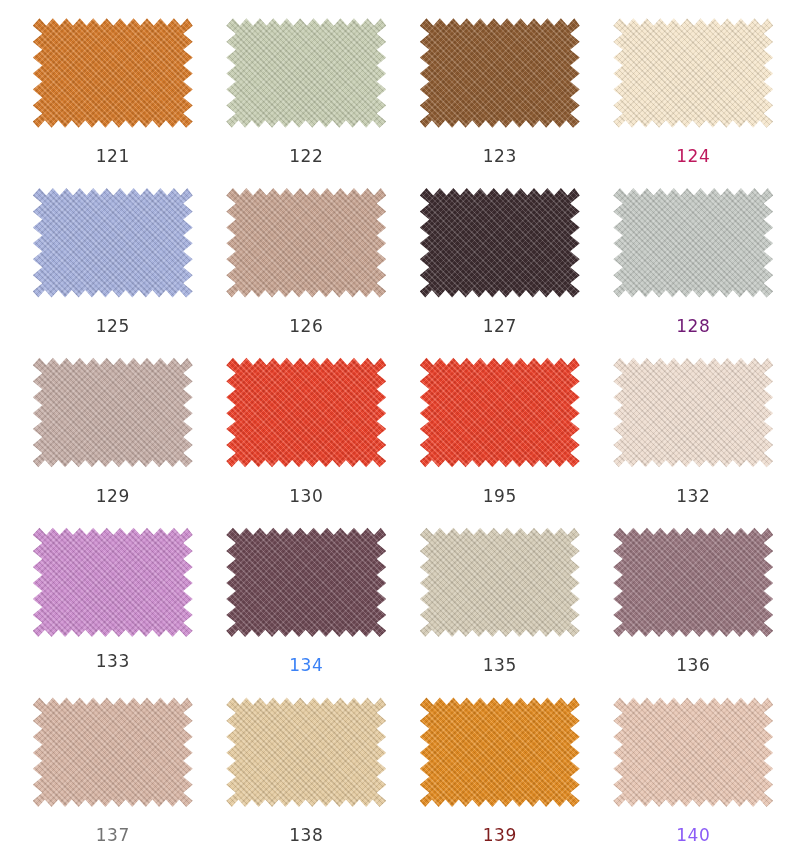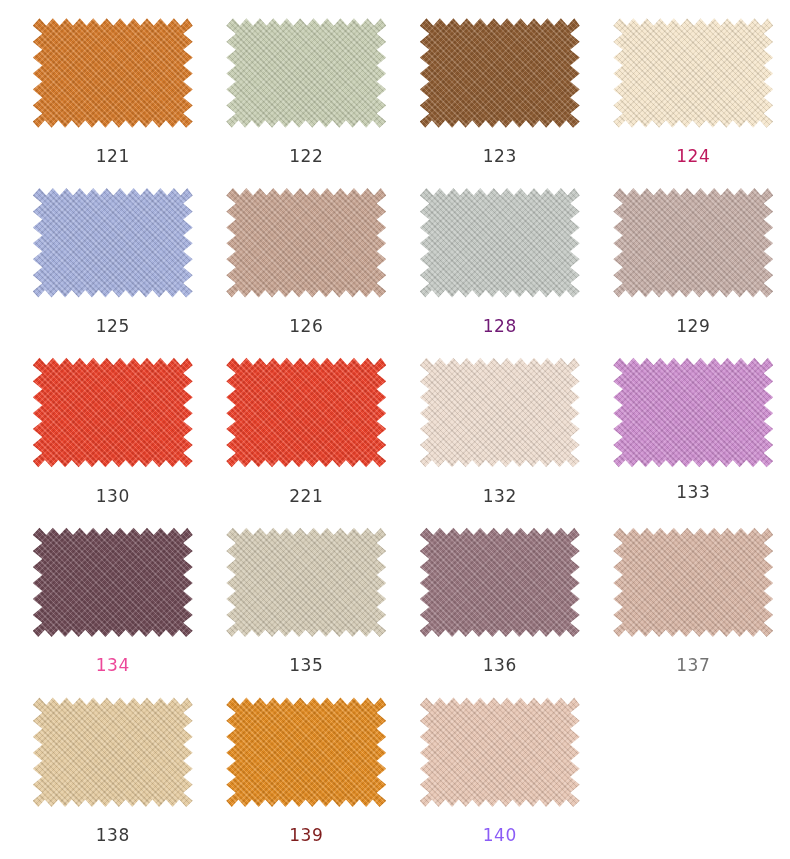--- a/index.html
+++ b/index.html
@@ -130,59 +130,65 @@
       <div class="swatch-label" style="color: rgb(58, 58, 58);">125</div>
     </div>
     <div class="swatch-cell">
       <div class="chip-wrap">
         <div class="chip" style="background-color: rgb(198, 163, 145);"></div>
       </div>
       <div class="swatch-label" style="color: rgb(58, 58, 58);">126</div>
     </div>
     <div class="swatch-cell">
       <div class="chip-wrap">
+        <div class="chip" style="background-color: rgb(61, 44, 48);"></div>
+      </div>
+      <div class="swatch-label" style="color: rgb(58, 58, 58);">127</div>
+    </div>
+    <div class="swatch-cell">
+      <div class="chip-wrap">
         <div class="chip" style="background-color: rgb(195, 200, 195);"></div>
       </div>
       <div class="swatch-label" style="color: #701a75;">128</div>
     </div>
     <div class="swatch-cell">
       <div class="chip-wrap">
         <div class="chip" style="background-color: rgb(196, 173, 166);"></div>
       </div>
       <div class="swatch-label" style="color: rgb(58, 58, 58);">129</div>
     </div>
     <div class="swatch-cell">
       <div class="chip-wrap">
         <div class="chip" style="background-color: rgb(232, 65, 43);"></div>
       </div>
       <div class="swatch-label" style="color: rgb(58, 58, 58);">130</div>
     </div>
     <div class="swatch-cell">
       <div class="chip-wrap">
         <div class="chip" style="background-color: rgb(232, 65, 43);"></div>
       </div>
-      <div class="swatch-label" style="color: rgb(58, 58, 58);">221</div>
+      <div class="swatch-label" style="color: rgb(58, 58, 58);">195</div>
     </div>
     <div class="swatch-cell">
       <div class="chip-wrap">
         <div class="chip" style="background-color: rgb(237, 220, 207);"></div>
       </div>
       <div class="swatch-label" style="color: rgb(58, 58, 58);">132</div>
     </div>
     <div class="swatch-cell">
       <div class="chip-wrap">
         <div class="chip" style="background-color: rgb(204, 142, 206);"></div>
       </div>
       <div class="swatch-label" style="color: rgb(58, 58, 58); margin-top: 12px;">133</div>
     </div>
     <div class="swatch-cell">
       <div class="chip-wrap">
         <div class="chip" style="background-color: rgb(110, 74, 85);"></div>
       </div>
-      <div class="swatch-label" style="color: #ec4899;">134</div>
+      <div class="swatch-label" style="color: #3b82f6;">134</div>
     </div>
     <div class="swatch-cell">
       <div class="chip-wrap">
         <div class="chip" style="background-color: rgb(211, 202, 181);"></div>
       </div>
       <div class="swatch-label" style="color: rgb(58, 58, 58);">135</div>
     </div>
     <div class="swatch-cell">
       <div class="chip-wrap">
         <div class="chip" style="background-color: rgb(151, 117, 126);"></div>

